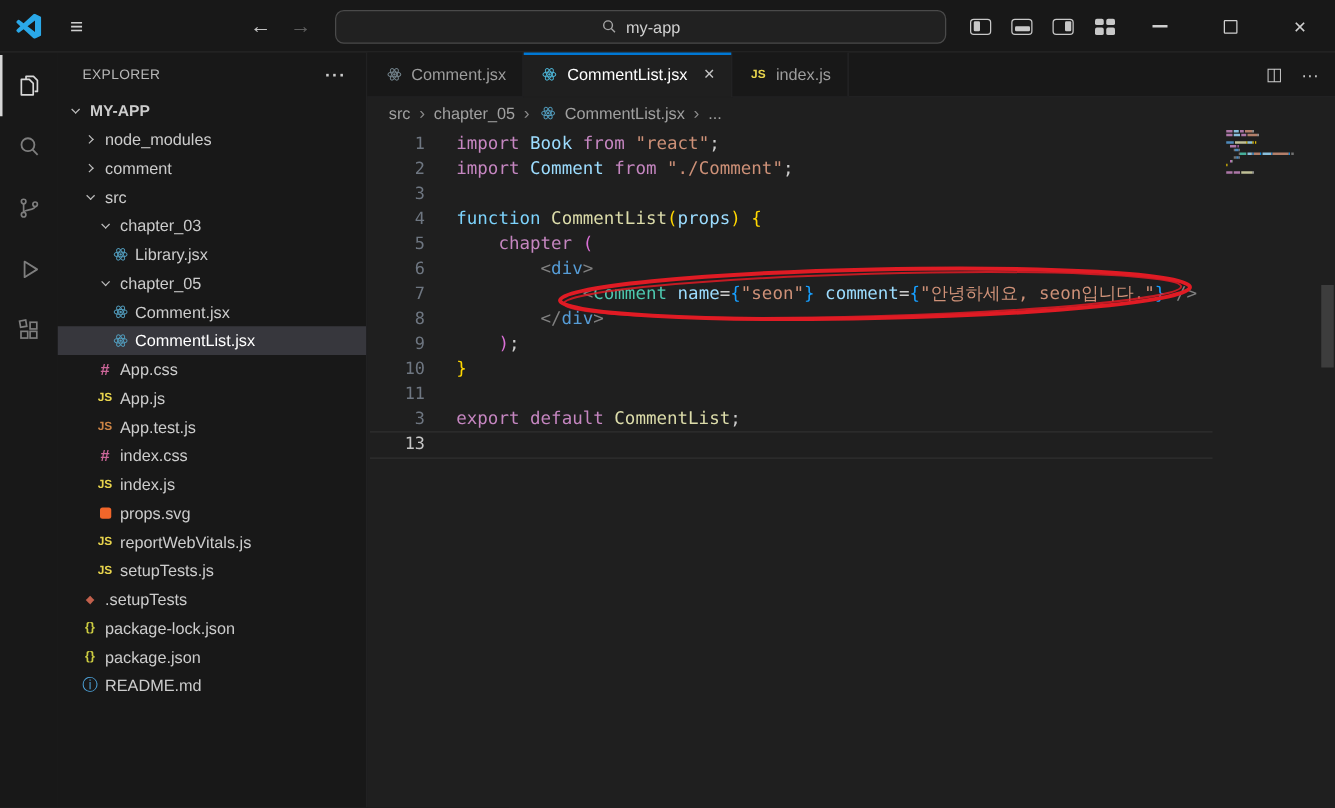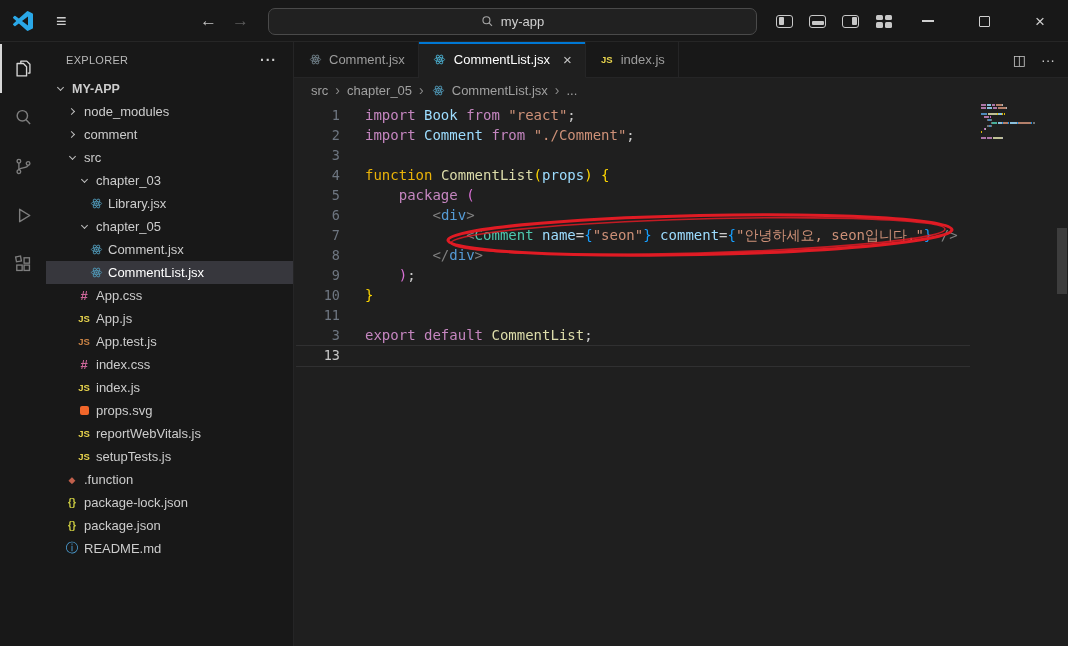--- a/index.html
+++ b/index.html
@@ -82,21 +82,21 @@
   .cline.cur::before{content:'';position:absolute;left:2px;right:98px;top:0;height:100%;
     border-top:1px solid #303031;border-bottom:1px solid #303031}
   .lcode{margin-left:25px}
 
   .minimap{position:absolute;top:2px;right:15px;width:72px}
   .mm-line{display:flex;height:2px;margin-bottom:1px}
   .mm-line span{height:2px;display:block;flex:none;opacity:.85}
   .scroll-thumb{position:absolute;right:1px;top:126px;width:10px;height:66px;background:rgba(110,110,110,.38)}
   .annotation{position:absolute;left:0;top:0;pointer-events:none}
 </style>
-<style>.tk-kw{color:#C586C0}.tk-kw2{color:#eab308}.tk-fn{color:#DCDCAA}.tk-var{color:#9CDCFE}.tk-str{color:#CE9178}.tk-pln{color:#cccccc}.tk-ang{color:#808080}.tk-tag{color:#569CD6}.tk-cmp{color:#4EC9B0}.tk-attr{color:#9CDCFE}.tk-b1{color:#FFD700}.tk-b2{color:#DA70D6}.tk-b3{color:#179FFF}</style></head>
+<style>.tk-kw{color:#C586C0}.tk-kw2{color:#7dd3fc}.tk-fn{color:#DCDCAA}.tk-var{color:#9CDCFE}.tk-str{color:#CE9178}.tk-pln{color:#cccccc}.tk-ang{color:#808080}.tk-tag{color:#569CD6}.tk-cmp{color:#4EC9B0}.tk-attr{color:#9CDCFE}.tk-b1{color:#FFD700}.tk-b2{color:#DA70D6}.tk-b3{color:#179FFF}</style></head>
 <body>
 
 <div id="app">
 
   <div class="titlebar">
     <span class="logo">
       <svg viewBox="0 0 24 24" width="20" height="20">
           <path fill="#2aa8e8" fill-rule="evenodd" d="M23.15 2.587 18.21.21a1.494 1.494 0 0 0-1.705.29l-9.46 8.63-4.12-3.128a.999.999 0 0 0-1.276.057L.327 7.261A1 1 0 0 0 .326 8.74L3.899 12 .326 15.26a1 1 0 0 0 .001 1.479L1.65 17.94a.999.999 0 0 0 1.276.057l4.12-3.128 9.46 8.63a1.492 1.492 0 0 0 1.704.29l4.942-2.377A1.5 1.5 0 0 0 24 20.06V3.939a1.5 1.5 0 0 0-.85-1.352zm-5.146 14.861L10.826 12l7.178-5.448v10.896z"></path>
         </svg>
     </span>
@@ -294,21 +294,21 @@
           <div class="trow ind2">
             <span class="fi fi-js">JS</span>
             <span class="tlabel">reportWebVitals.js</span>
           </div>
           <div class="trow ind2">
             <span class="fi fi-js">JS</span>
             <span class="tlabel">setupTests.js</span>
           </div>
           <div class="trow ind1">
             <span class="fi fi-git">◆</span>
-            <span class="tlabel">.function</span>
+            <span class="tlabel">.setupTests</span>
           </div>
           <div class="trow ind1">
             <span class="fi fi-json">{}</span>
             <span class="tlabel">package-lock.json</span>
           </div>
           <div class="trow ind1">
             <span class="fi fi-json">{}</span>
             <span class="tlabel">package.json</span>
           </div>
           <div class="trow ind1">
@@ -384,21 +384,21 @@
           <span class="bc-item">
             <span>...</span>
           </span>
         </div>
       <div class="codearea">
         <div id="code-lines">
             <div class="cline"><span class="ln">1</span><span class="lcode"><span class="tk-kw">import</span><span class="tk-pln"> </span><span class="tk-var">Book</span><span class="tk-pln"> </span><span class="tk-kw">from</span><span class="tk-pln"> </span><span class="tk-str">"react"</span><span class="tk-pln">;</span></span></div>
             <div class="cline"><span class="ln">2</span><span class="lcode"><span class="tk-kw">import</span><span class="tk-pln"> </span><span class="tk-var">Comment</span><span class="tk-pln"> </span><span class="tk-kw">from</span><span class="tk-pln"> </span><span class="tk-str">"./Comment"</span><span class="tk-pln">;</span></span></div>
             <div class="cline"><span class="ln">3</span><span class="lcode"></span></div>
             <div class="cline"><span class="ln">4</span><span class="lcode"><span class="tk-kw2">function</span><span class="tk-pln"> </span><span class="tk-fn">CommentList</span><span class="tk-b1">(</span><span class="tk-var">props</span><span class="tk-b1">)</span><span class="tk-pln"> </span><span class="tk-b1">{</span></span></div>
-            <div class="cline"><span class="ln">5</span><span class="lcode"><span class="tk-pln">    </span><span class="tk-kw">package</span><span class="tk-pln"> </span><span class="tk-b2">(</span></span></div>
+            <div class="cline"><span class="ln">5</span><span class="lcode"><span class="tk-pln">    </span><span class="tk-kw">chapter</span><span class="tk-pln"> </span><span class="tk-b2">(</span></span></div>
             <div class="cline"><span class="ln">6</span><span class="lcode"><span class="tk-pln">        </span><span class="tk-ang">&lt;</span><span class="tk-tag">div</span><span class="tk-ang">&gt;</span></span></div>
             <div class="cline"><span class="ln">7</span><span class="lcode"><span class="tk-pln">            </span><span class="tk-ang">&lt;</span><span class="tk-cmp">Comment</span><span class="tk-pln"> </span><span class="tk-attr">name</span><span class="tk-pln">=</span><span class="tk-b3">{</span><span class="tk-str">"seon"</span><span class="tk-b3">}</span><span class="tk-pln"> </span><span class="tk-attr">comment</span><span class="tk-pln">=</span><span class="tk-b3">{</span><span class="tk-str">"안녕하세요, seon입니다."</span><span class="tk-b3">}</span><span class="tk-pln"> </span><span class="tk-ang">/&gt;</span></span></div>
             <div class="cline"><span class="ln">8</span><span class="lcode"><span class="tk-pln">        </span><span class="tk-ang">&lt;/</span><span class="tk-tag">div</span><span class="tk-ang">&gt;</span></span></div>
             <div class="cline"><span class="ln">9</span><span class="lcode"><span class="tk-pln">    </span><span class="tk-b2">)</span><span class="tk-pln">;</span></span></div>
             <div class="cline"><span class="ln">10</span><span class="lcode"><span class="tk-b1">}</span></span></div>
             <div class="cline"><span class="ln">11</span><span class="lcode"></span></div>
             <div class="cline"><span class="ln">3</span><span class="lcode"><span class="tk-kw">export</span><span class="tk-pln"> </span><span class="tk-kw">default</span><span class="tk-pln"> </span><span class="tk-fn">CommentList</span><span class="tk-pln">;</span></span></div>
             <div class="cline cur"><span class="ln">13</span><span class="lcode"></span></div>
           </div>
         <div class="minimap" id="minimap">

